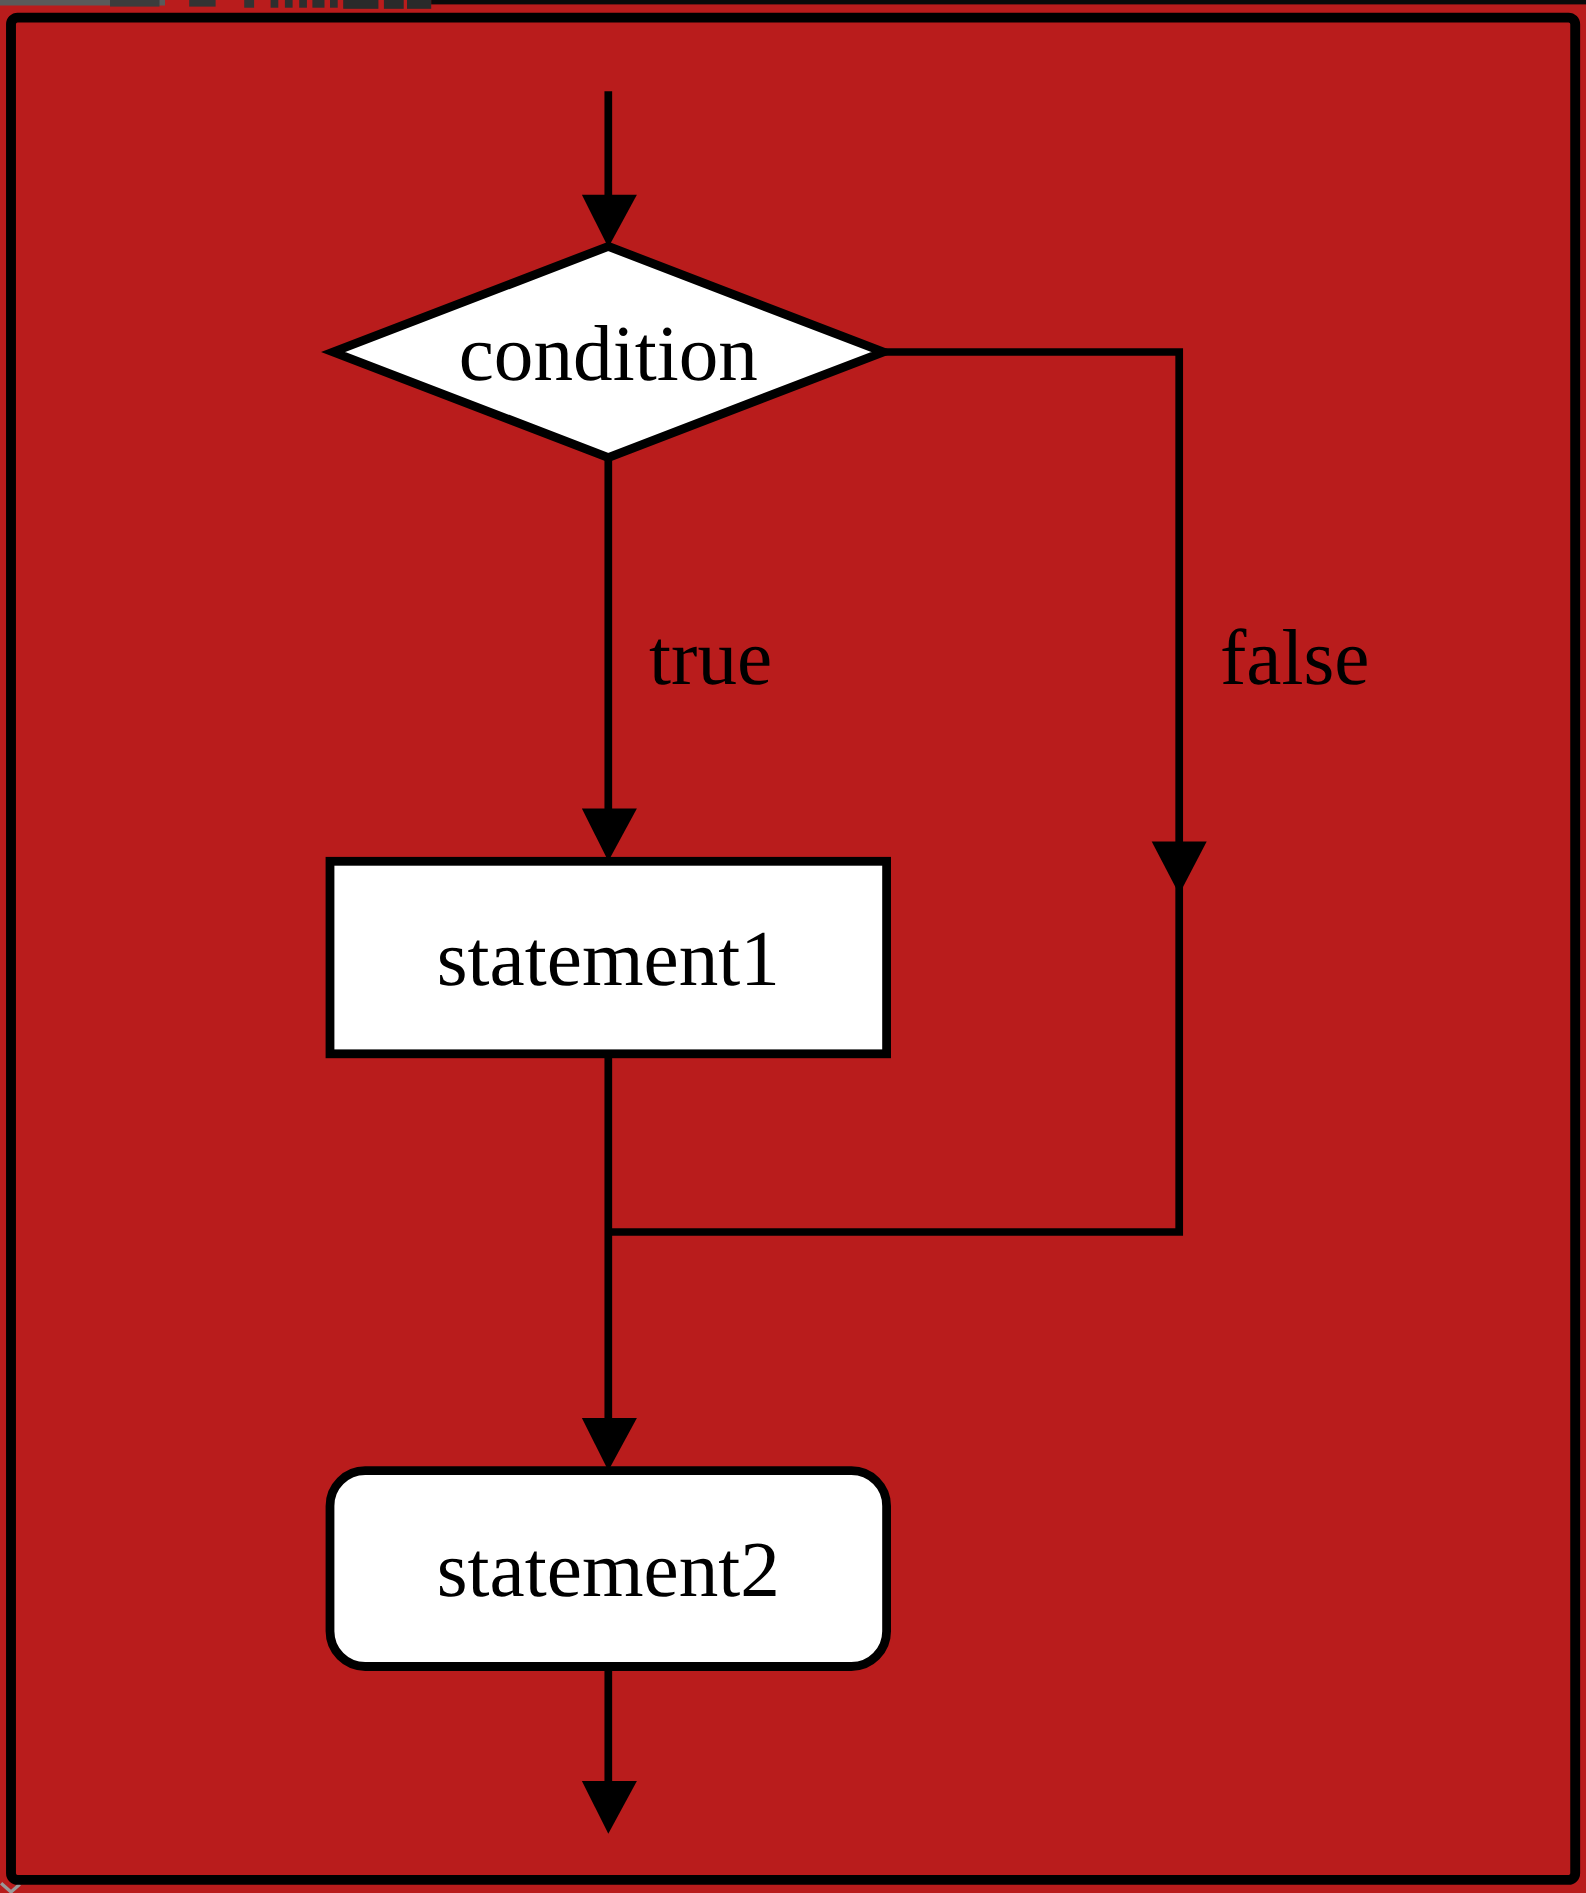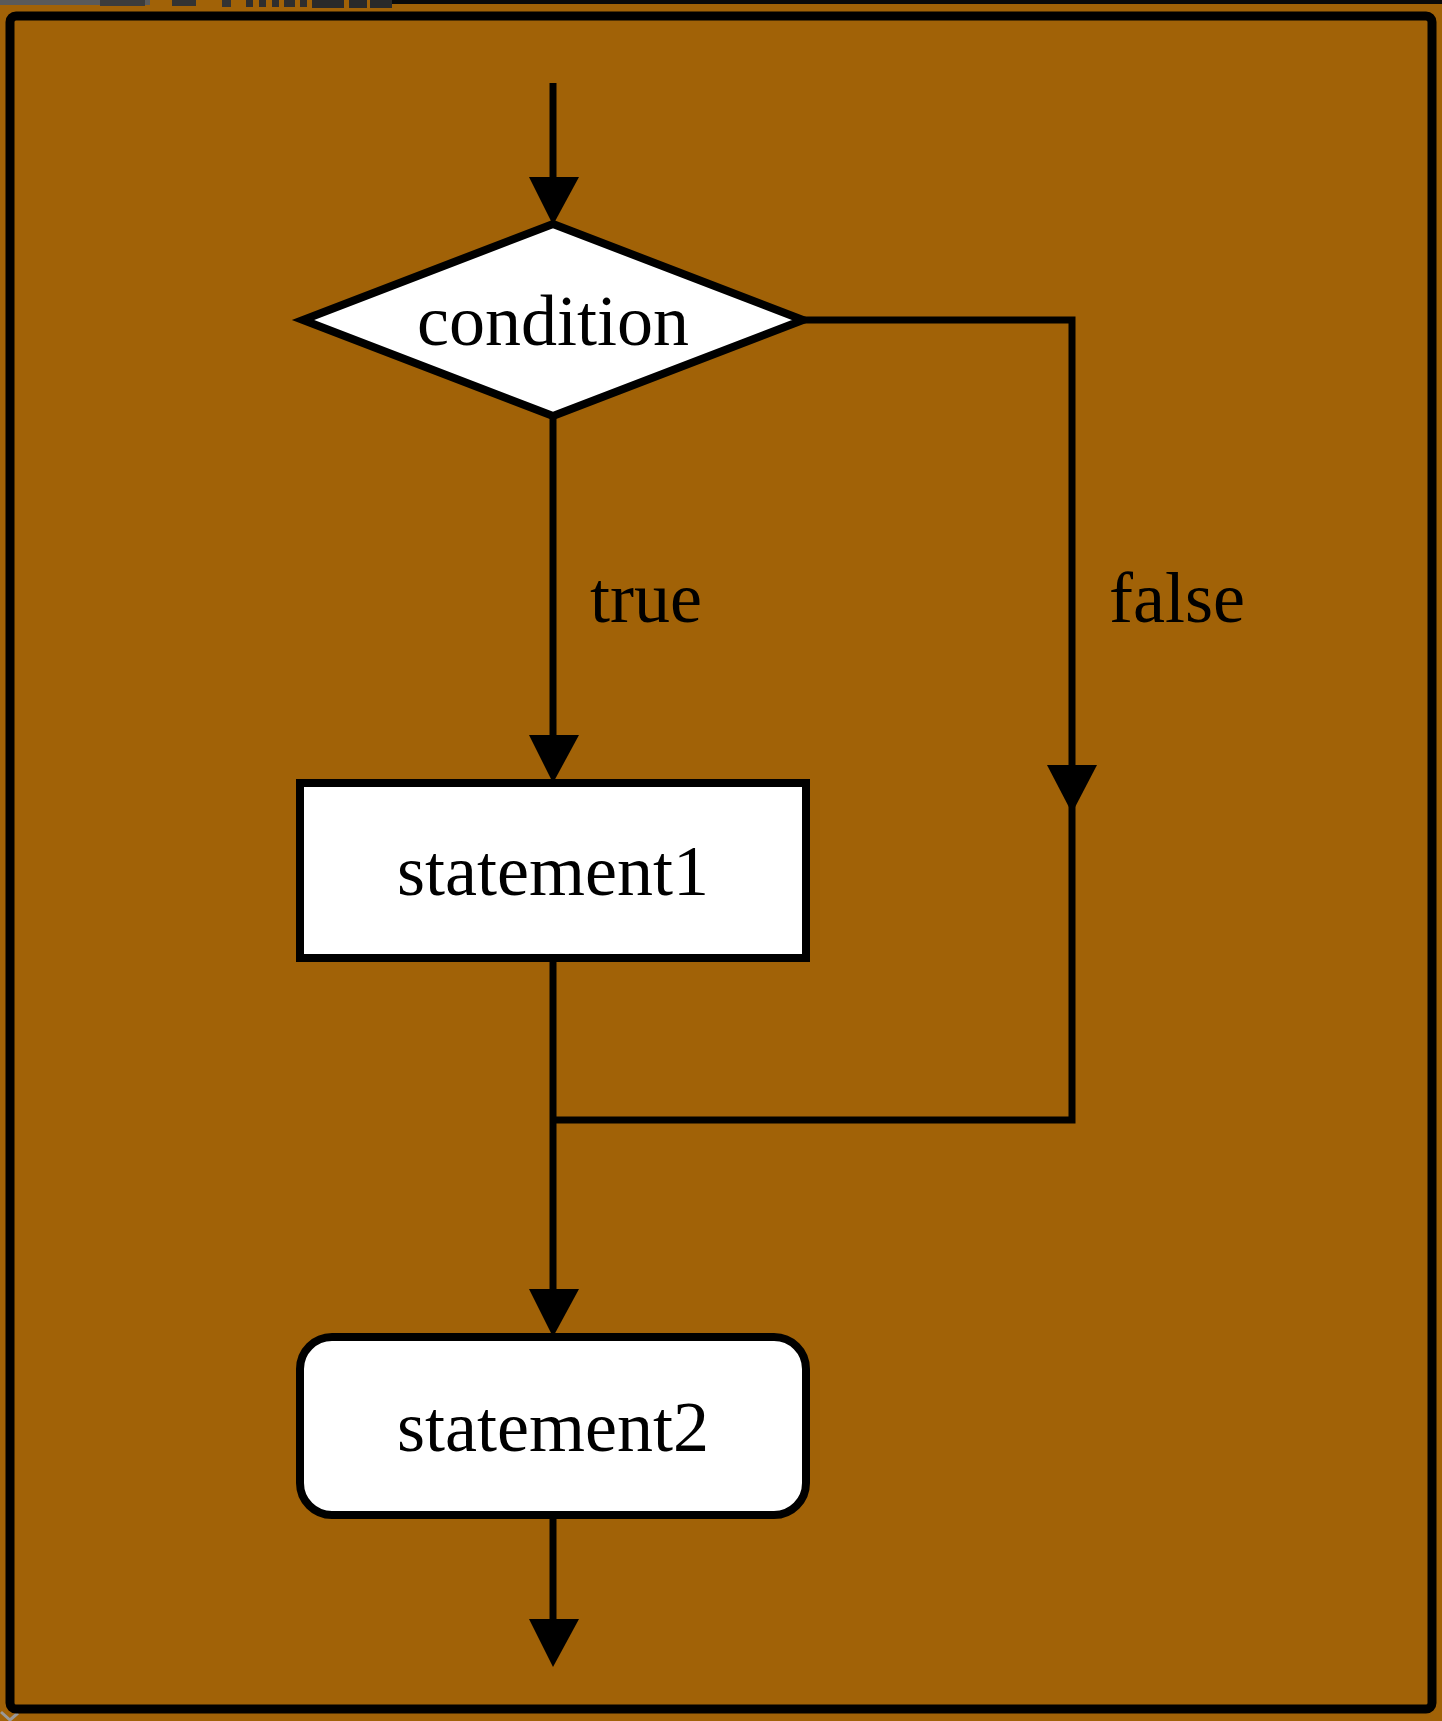--- a/index.html
+++ b/index.html
@@ -1,20 +1,20 @@
 <!DOCTYPE html>
 <html><head>
 <meta charset="utf-8">
 <style>
   html, body { margin: 0; padding: 0; background: #ffffff; }
   .page {
     position: relative;
     width: 1442px;
     height: 1721px;
-    background: #a16207;
+    background: #b91c1c;
     overflow: hidden;
   }
   svg { display: block; }
   .label {
     font-family: "Liberation Serif", "DejaVu Serif", serif;
     font-size: 72px;
     fill: #000000;
   }
   .shape { fill: #ffffff; stroke: #000000; stroke-width: 8px; }
   .flowline { fill: none; stroke: #000000; stroke-width: 7px; }

